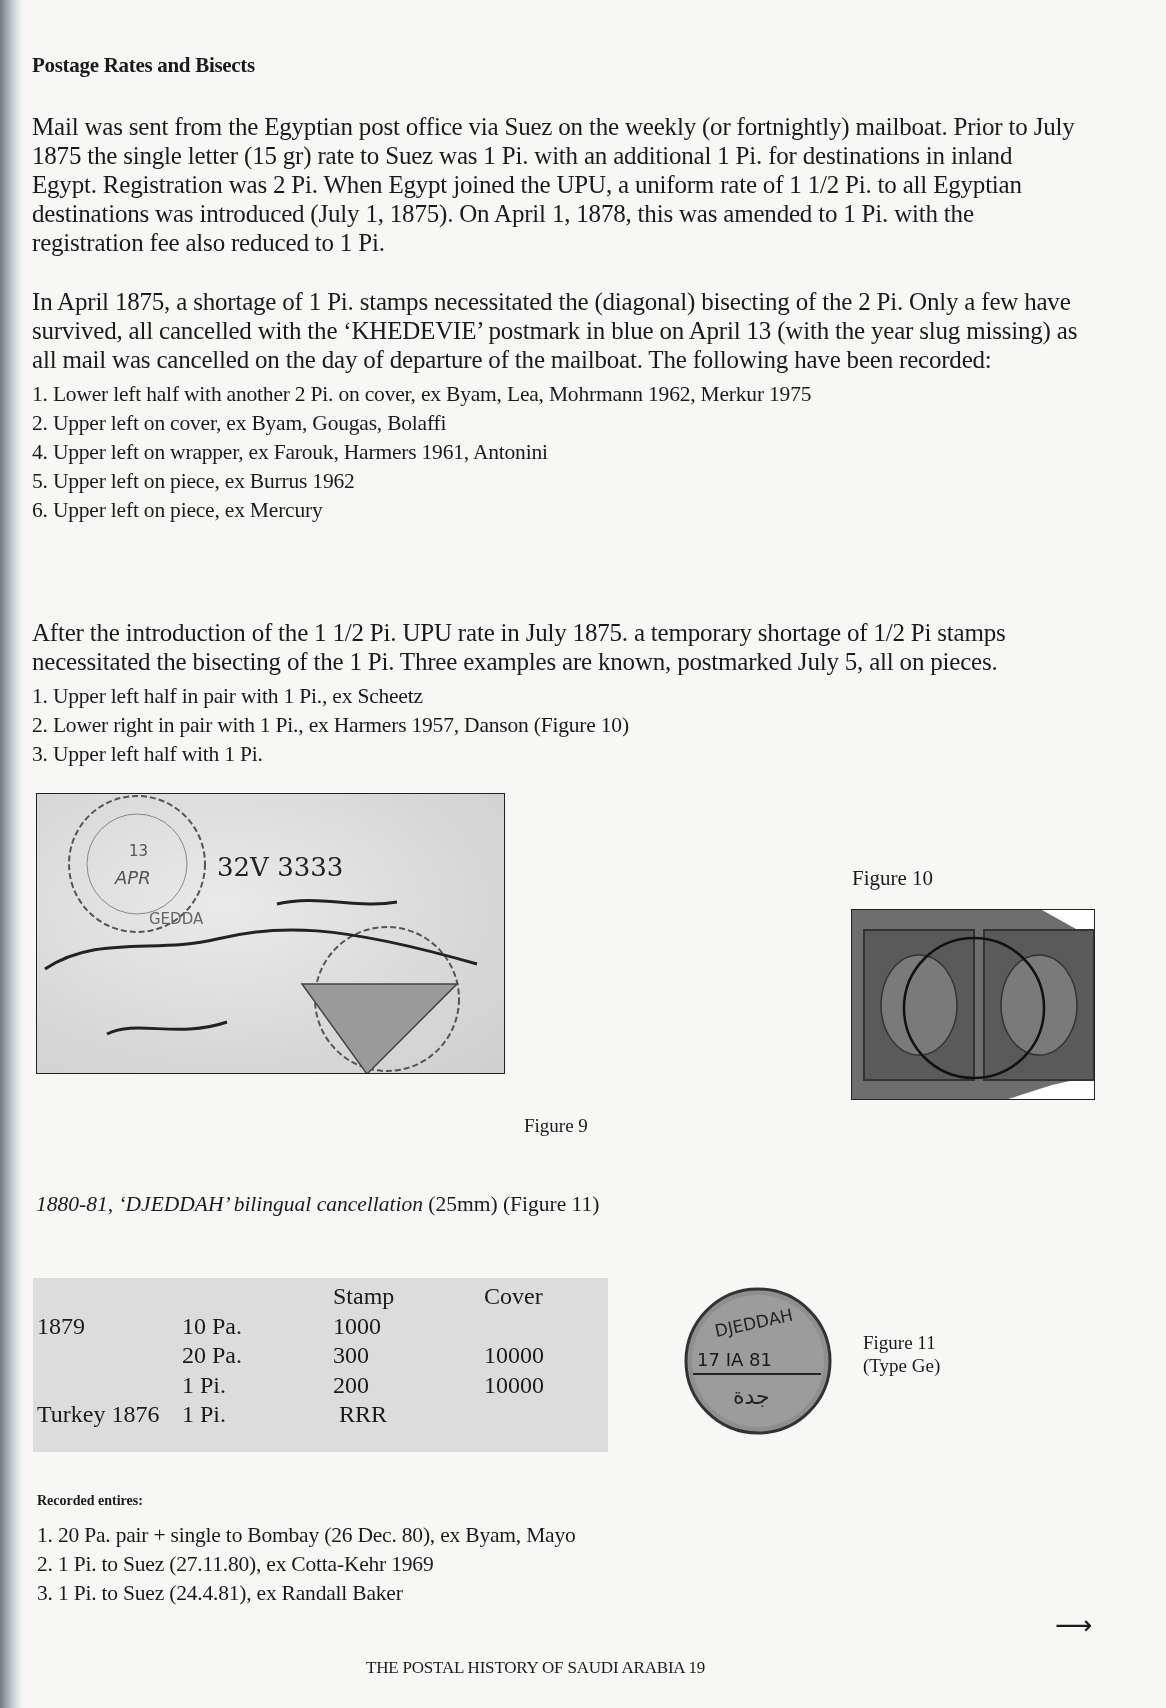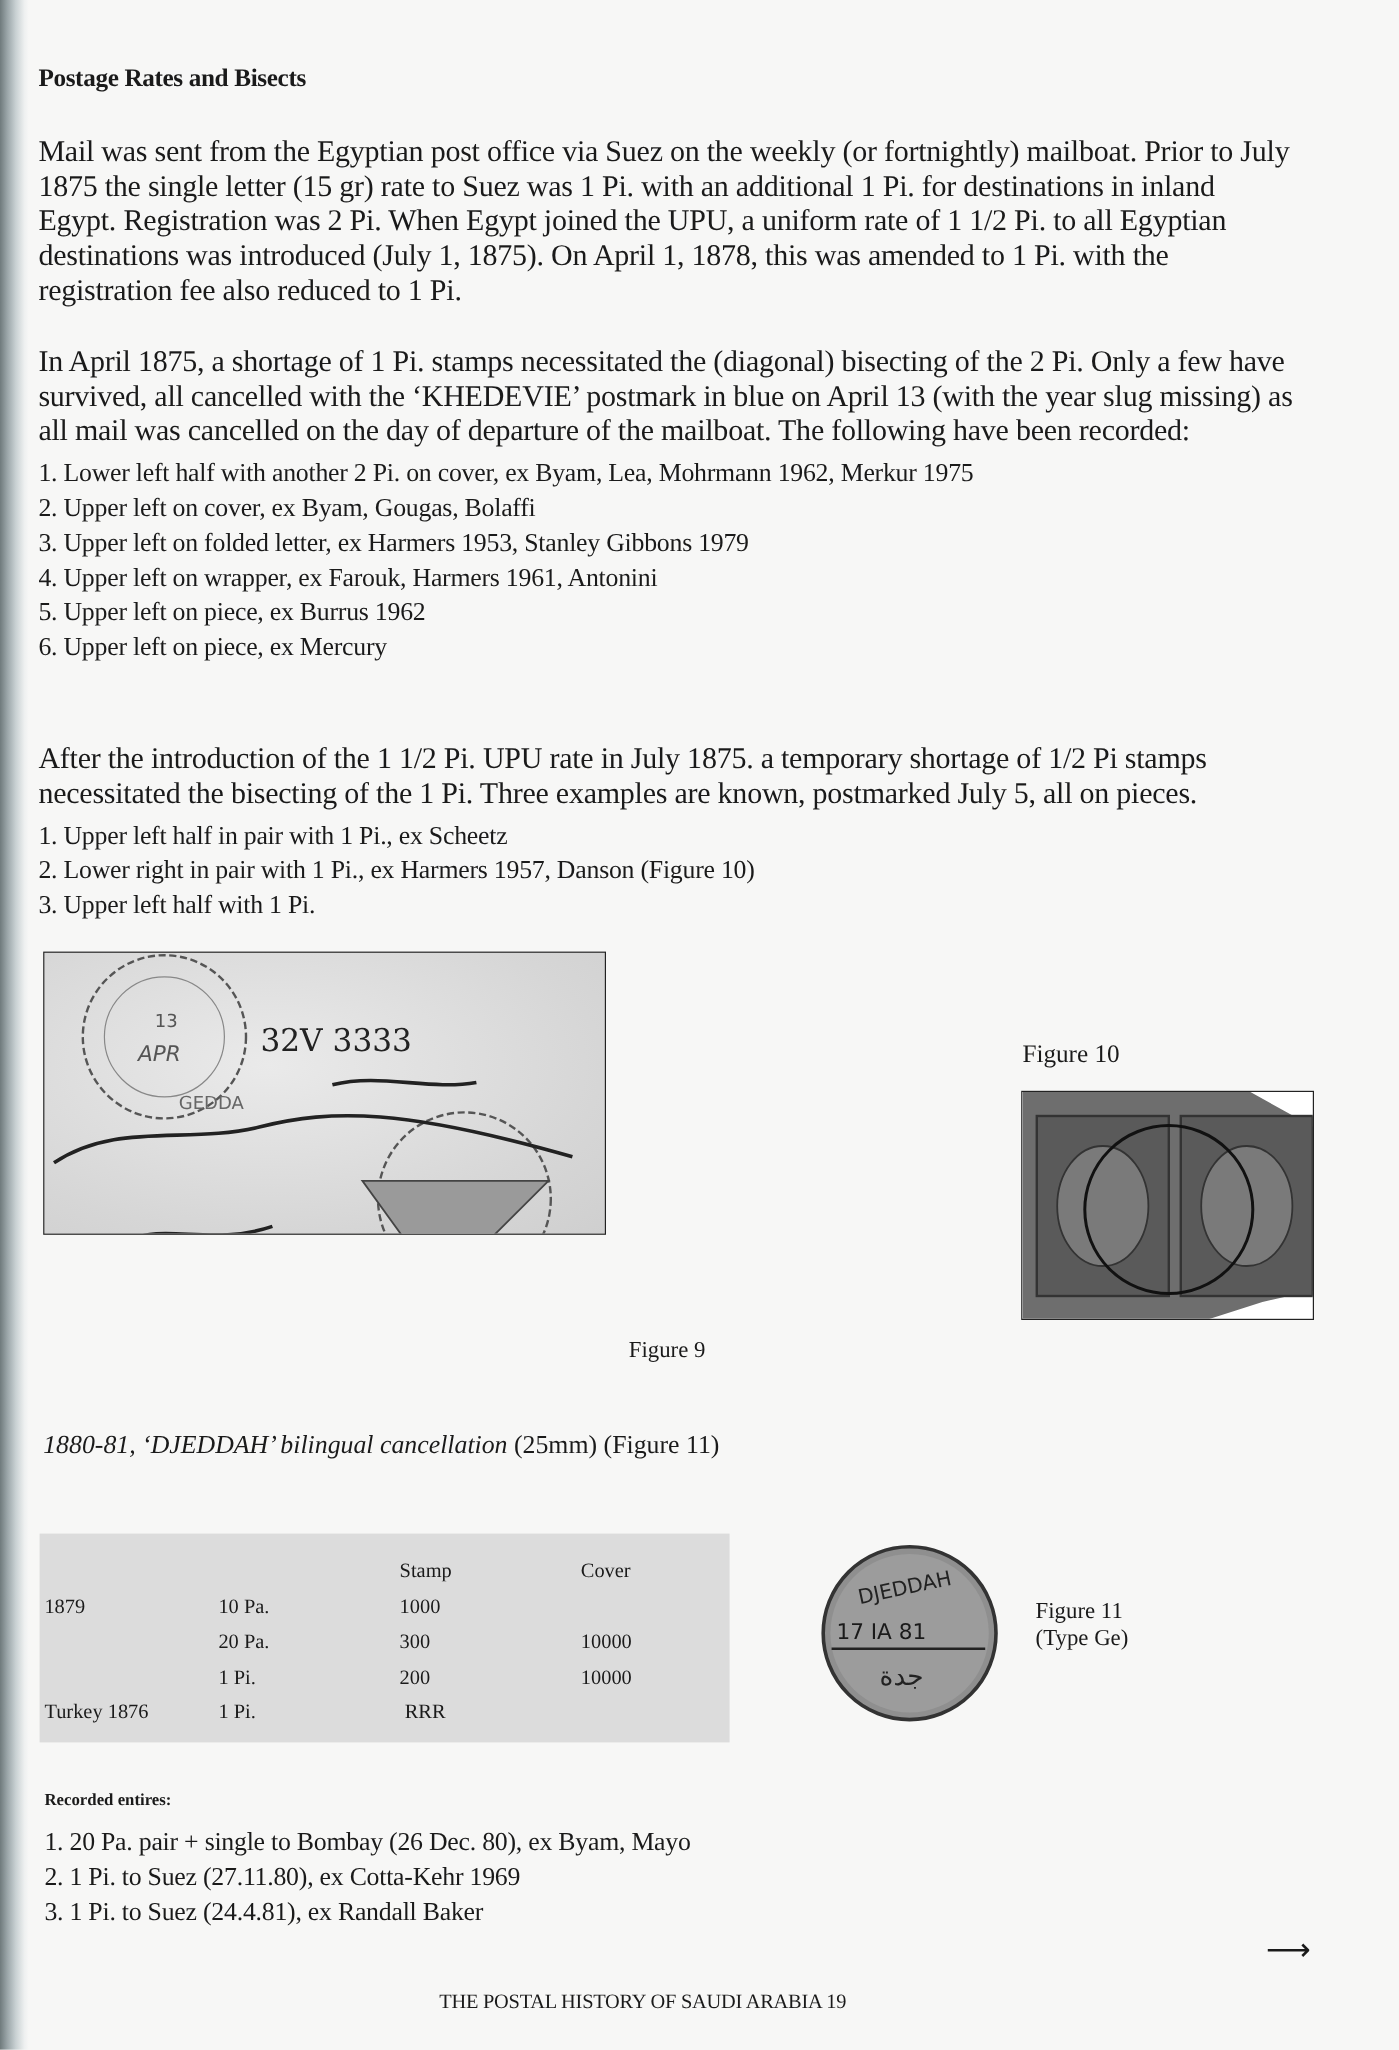--- a/index.html
+++ b/index.html
@@ -24,42 +24,42 @@
     margin: 0;
   }
   .p1 { top: 112px; }
   .p2 { top: 287px; }
   .p3 { top: 618px; }
   .list { position: absolute; left: 32px; margin: 0; padding: 0; list-style: none;
           font-size: 21.5px; line-height: 29px; letter-spacing: -0.2px; }
   .list1 { top: 380px; }
   .list2 { top: 682px; }
   .fig9 {
-    position: absolute; left: 36px; top: 793px; width: 469px; height: 236px;
+    position: absolute; left: 36px; top: 793px; width: 469px; height: 281px;
     border: 1.5px solid #222; box-sizing: border-box;
     background: radial-gradient(ellipse at 40% 40%, #eaeaea, #d6d6d6 70%, #cfcfcf);
     overflow: hidden;
   }
   .fig9 svg, .fig10 svg, .fig11 svg { display: block; }
   .cap9 { position: absolute; left: 524px; top: 1083px; font-size: 19px; margin-top: 32px; }
   .cap10 { position: absolute; left: 852px; top: 866px; font-size: 21px; }
   .fig10 {
     position: absolute; left: 851px; top: 909px; width: 244px; height: 191px;
     border: 1.5px solid #222; box-sizing: border-box; background: #fff; overflow: hidden;
   }
   .subhead {
     position: absolute; left: 36px; top: 1192px; font-size: 21.5px;
   }
   .subhead .it { font-style: italic; }
   .rates {
     position: absolute; left: 33px; top: 1278px; width: 575px; height: 174px;
     background: #dcdcdc;
   }
-  .rates table { position: absolute; left: 0; top: 16px; border-collapse: collapse;
-                 font-size: 17px; line-height: 29.5px; }
+  .rates table { position: absolute; left: 0; top: 4px; border-collapse: collapse;
+                 font-size: 24px; line-height: 29.5px; }
   .rates td, .rates th { padding: 0; font-weight: normal; text-align: left; white-space: nowrap; }
   .rates .c0 { width: 145px; padding-left: 4px; }
   .rates .c1 { width: 151px; }
   .rates .c2 { width: 151px; }
   .fig11 { position: absolute; left: 683px; top: 1286px; width: 150px; height: 150px; }
   .cap11 { position: absolute; left: 863px; top: 1331px; font-size: 19px; line-height: 23px; }
   .entries-head { position: absolute; left: 37px; top: 1493px; font-size: 14px; font-weight: bold; }
   .list3 { top: 1521px; left: 37px; }
   .arrow { position: absolute; left: 1055px; top: 1610px; font-size: 26px; font-family: "DejaVu Sans", sans-serif; }
   .footer { position: absolute; left: 366px; top: 1658px; font-size: 17px; letter-spacing: -0.2px; }
@@ -71,21 +71,20 @@
   <div class="binding"></div>
 
   <div class="title">Postage Rates and Bisects</div>
 
   <p class="para p1">Mail was sent from the Egyptian post office via Suez on the weekly (or  fortnightly) mailboat. Prior to July 1875 the single letter (15 gr) rate to Suez was 1 Pi. with an additional 1 Pi. for destinations in inland Egypt. Registration was 2 Pi. When Egypt joined the UPU, a uniform rate of 1 1/2 Pi. to all Egyptian destinations was introduced (July 1, 1875). On April 1, 1878, this was amended to 1 Pi. with the registration fee also reduced to 1 Pi.</p>
   <p class="para p2">In April 1875, a shortage of 1 Pi. stamps necessitated the (diagonal) bisecting of the 2 Pi. Only  a few have survived, all cancelled with the ‘KHEDEVIE’ postmark in blue on April 13 (with the year slug missing) as all mail was cancelled on the day of departure of the mailboat. The following have been recorded:</p>
 
   <ul class="list list1">
     <li>1. Lower left half with another 2 Pi. on cover, ex Byam, Lea, Mohrmann 1962, Merkur 1975</li>
     <li>2. Upper left on cover, ex Byam, Gougas, Bolaffi</li>
-    <li>3. Upper left on folded letter, ex Harmers 1953, Stanley Gibbons 1979</li>
     <li>4. Upper left on wrapper, ex Farouk, Harmers 1961, Antonini</li>
     <li>5. Upper left on piece, ex Burrus 1962</li>
     <li>6. Upper left on piece, ex Mercury</li>
   </ul>
 
   <p class="para p3">After the introduction of the 1 1/2 Pi. UPU rate in July 1875. a temporary shortage of 1/2 Pi stamps necessitated the bisecting of the 1 Pi. Three examples are known, postmarked July 5, all on pieces.</p>
 
   <ul class="list list2">
     <li>1. Upper left half in pair with 1 Pi., ex Scheetz</li>
     <li>2. Lower right in pair with 1 Pi., ex Harmers 1957, Danson (Figure 10)</li>

